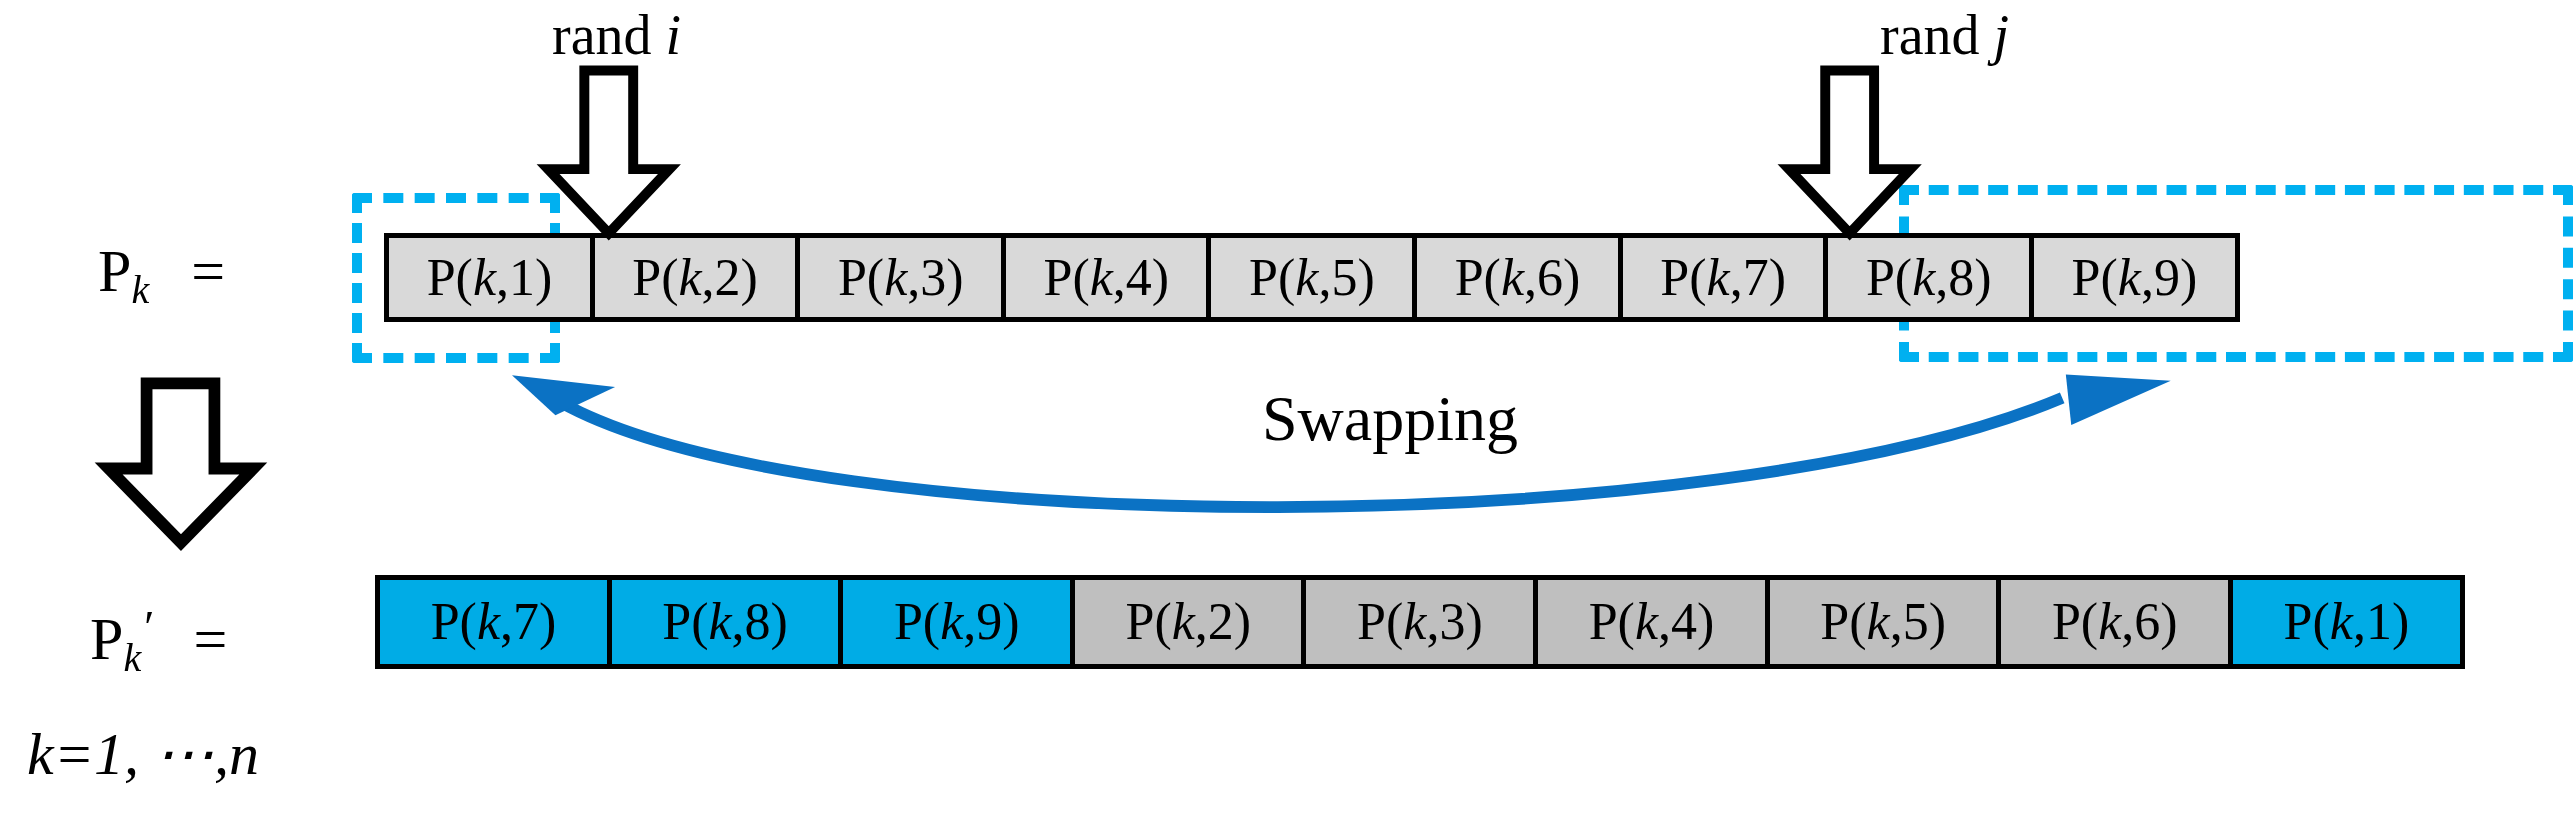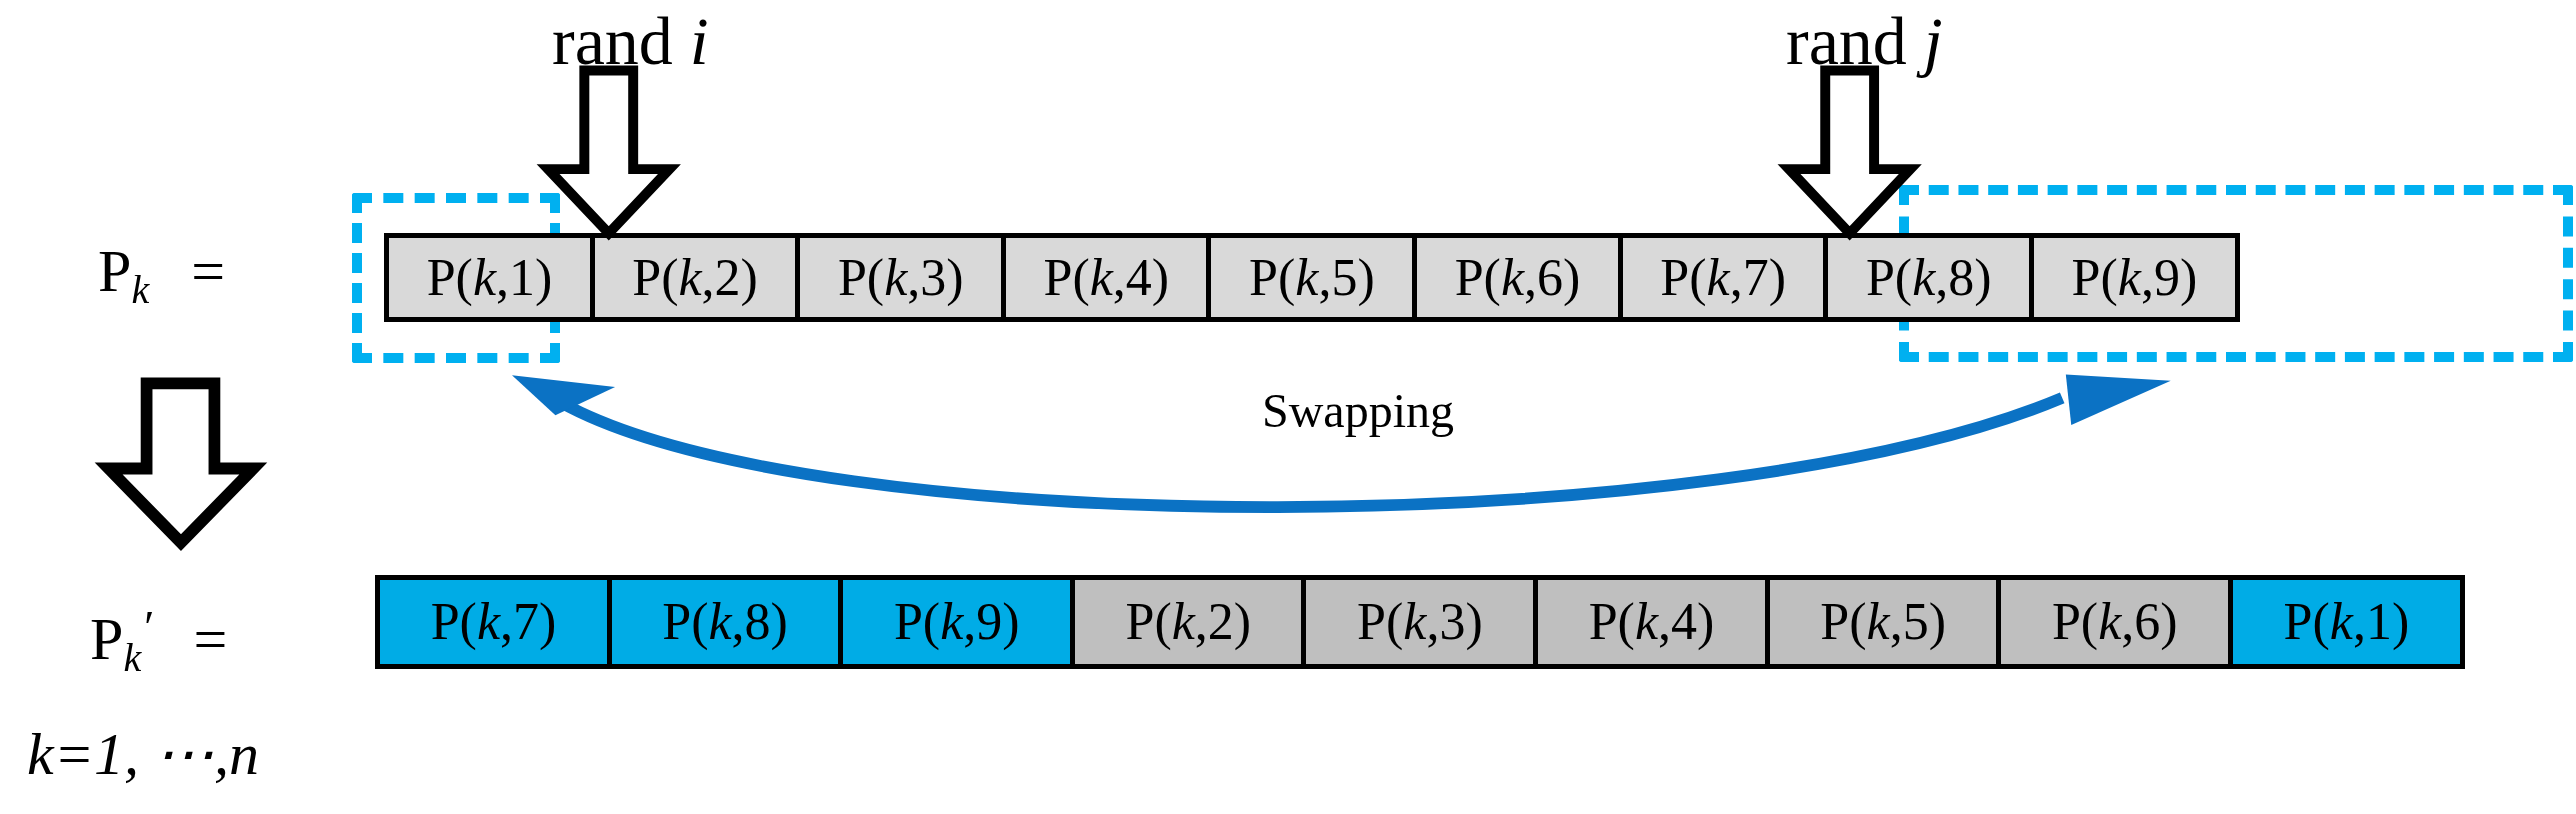--- a/index.html
+++ b/index.html
@@ -8,35 +8,35 @@
     font-family:"Liberation Serif","DejaVu Serif",serif;
     color:#000000;
     overflow:hidden;
     position:relative;
   }
   .stage{position:absolute;left:0;top:0;width:2576px;height:814px;}
 
   
   .lbl{position:absolute;white-space:nowrap;line-height:1;}
 
-  .rand{font-size:68px;}
+  .rand{font-size:56px;}
   .rand .it{font-style:italic;}
 
   #rand-i-label{left:552px;top:7.2px;}
-  #rand-j-label{left:1786px;top:7.2px;}
+  #rand-j-label{left:1880px;top:7.2px;}
 
   #pk-label{left:98px;top:241px;font-size:60px;}
   #pkp-label{left:90px;top:604px;font-size:60px;}
   #krange-label{left:27px;top:724px;font-size:60px;font-style:italic;}
 
   .sub{font-size:40px;vertical-align:-0.30em;font-style:italic;}
   .prime{font-size:47px;vertical-align:0.35em;font-style:italic;}
   .eq{margin-left:42px;font-style:normal;}
 
-  #swapping-label{left:1262px;top:387px;font-size:48px;}
+  #swapping-label{left:1262px;top:387px;font-size:64px;}
 
   
   .row{position:absolute;display:flex;}
 
   #row-top{left:384px;top:233px;}
   #row-bottom{left:375px;top:575px;}
 
   .cell{
     box-sizing:border-box;
     border:5.4px solid #000000;

